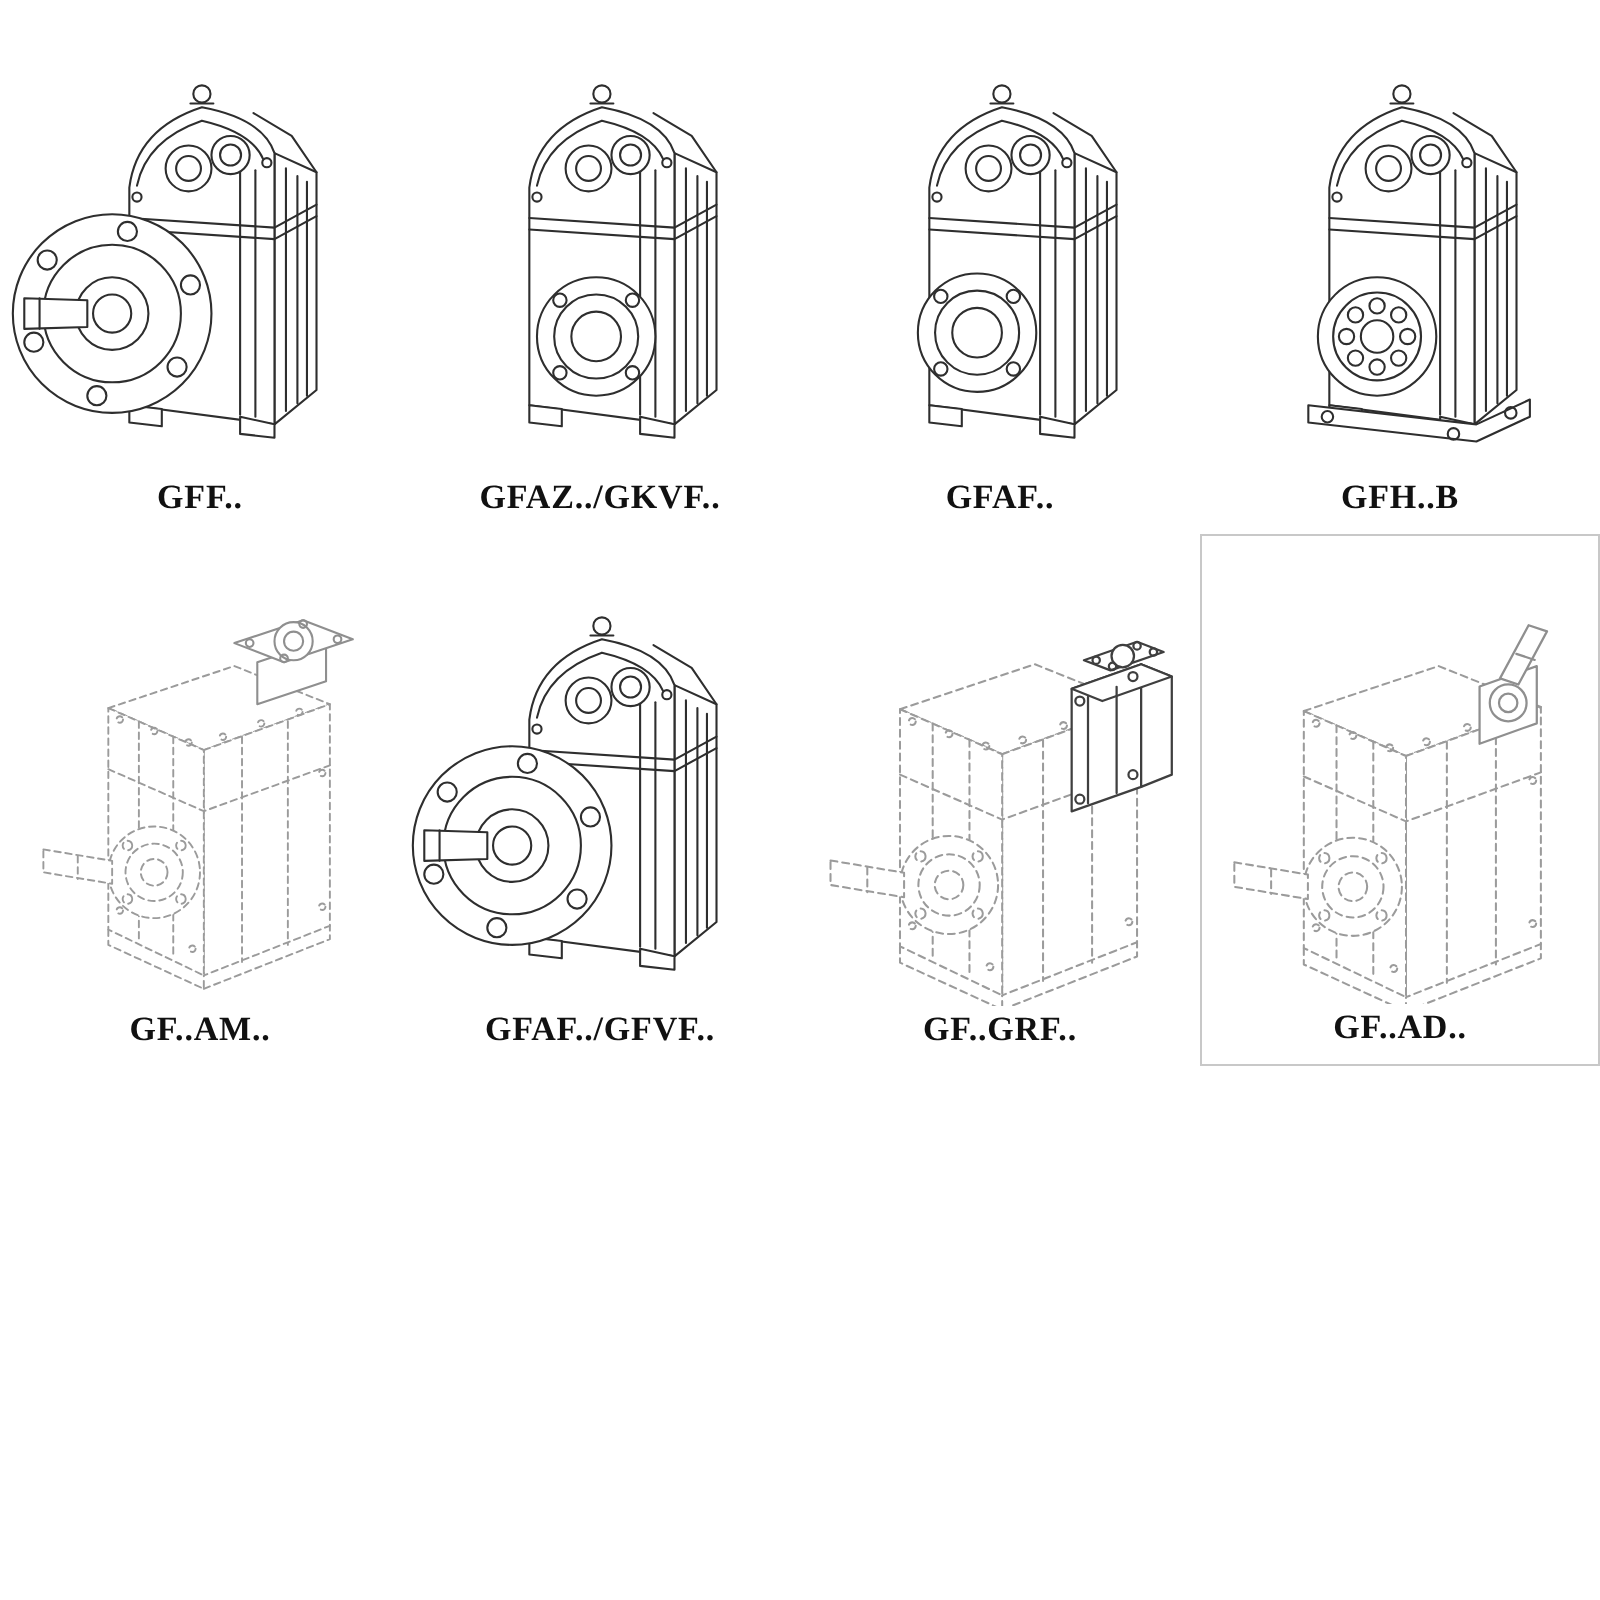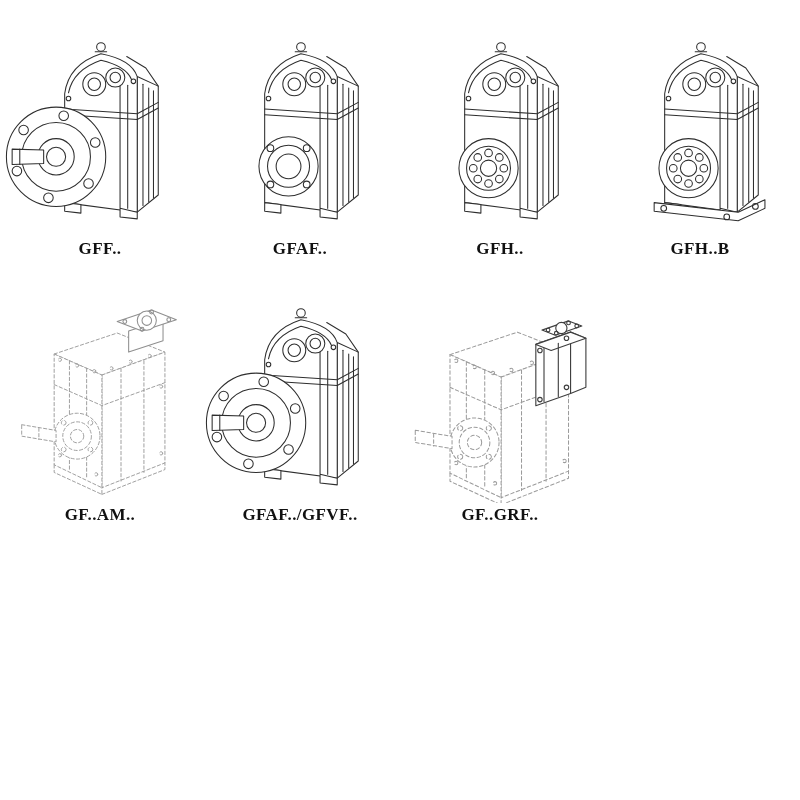--- a/index.html
+++ b/index.html
@@ -185,45 +185,45 @@
           <use href="#gb-housing"></use>
         </g>
       <g class="ln ln-solid" transform="translate(54,138)">
           <use href="#gb-flange"></use>
           <use href="#gb-stub"></use>
         </g>
     </svg>
     <div class="label">GFF..</div>
   </div>
 
+  <div class="cell">
+    <svg viewBox="0 0 200 222">
+      <g class="ln ln-solid">
+          <use href="#gb-housing"></use>
+        </g>
+      <g class="ln ln-solid" transform="translate(98,150)">
+          <use href="#gb-hub"></use>
+        </g>
+    </svg>
+    <div class="label">GFAZ../GKVF..</div>
+  </div>
 
   <div class="cell">
     <svg viewBox="0 0 200 222">
       <g class="ln ln-solid">
           <use href="#gb-housing"></use>
         </g>
       <g class="ln ln-solid" transform="translate(88,148)">
           <use href="#gb-hub"></use>
         </g>
     </svg>
     <div class="label">GFAF..</div>
   </div>
 
 
-  <div class="cell">
-    <svg viewBox="0 0 200 222">
-      <g class="ln ln-solid">
-          <use href="#gb-housing"></use>
-        </g>
-      <g class="ln ln-solid" transform="translate(88,150)">
-          <use href="#gb-bearing"></use>
-        </g>
-    </svg>
-    <div class="label">GFH..</div>
-  </div>
 
   <div class="cell">
     <svg viewBox="0 0 200 222">
       <g class="ln ln-solid">
           <use href="#gb-housing"></use>
         </g>
       <g class="ln ln-solid" transform="translate(88,150)">
           <use href="#gb-bearing"></use>
         </g>
       <g class="ln ln-solid">
@@ -267,14 +267,27 @@
             <use href="#gb-housing2"></use>
           </g>
         <g class="ln ln-dark">
             <use href="#gb-att-grf"></use>
           </g>
       </g>
     </svg>
     <div class="label">GF..GRF..</div>
   </div>
 
+  <div class="cell boxed">
+    <svg viewBox="0 0 200 222">
+      <g transform="translate(-6,-2) scale(1.07)">
+        <g class="ln ln-dashed">
+            <use href="#gb-housing2"></use>
+          </g>
+        <g class="ln ln-light">
+            <use href="#gb-att-ad"></use>
+          </g>
+      </g>
+    </svg>
+    <div class="label">GF..AD..</div>
+  </div>
 
 </div>
 
 </body></html>

